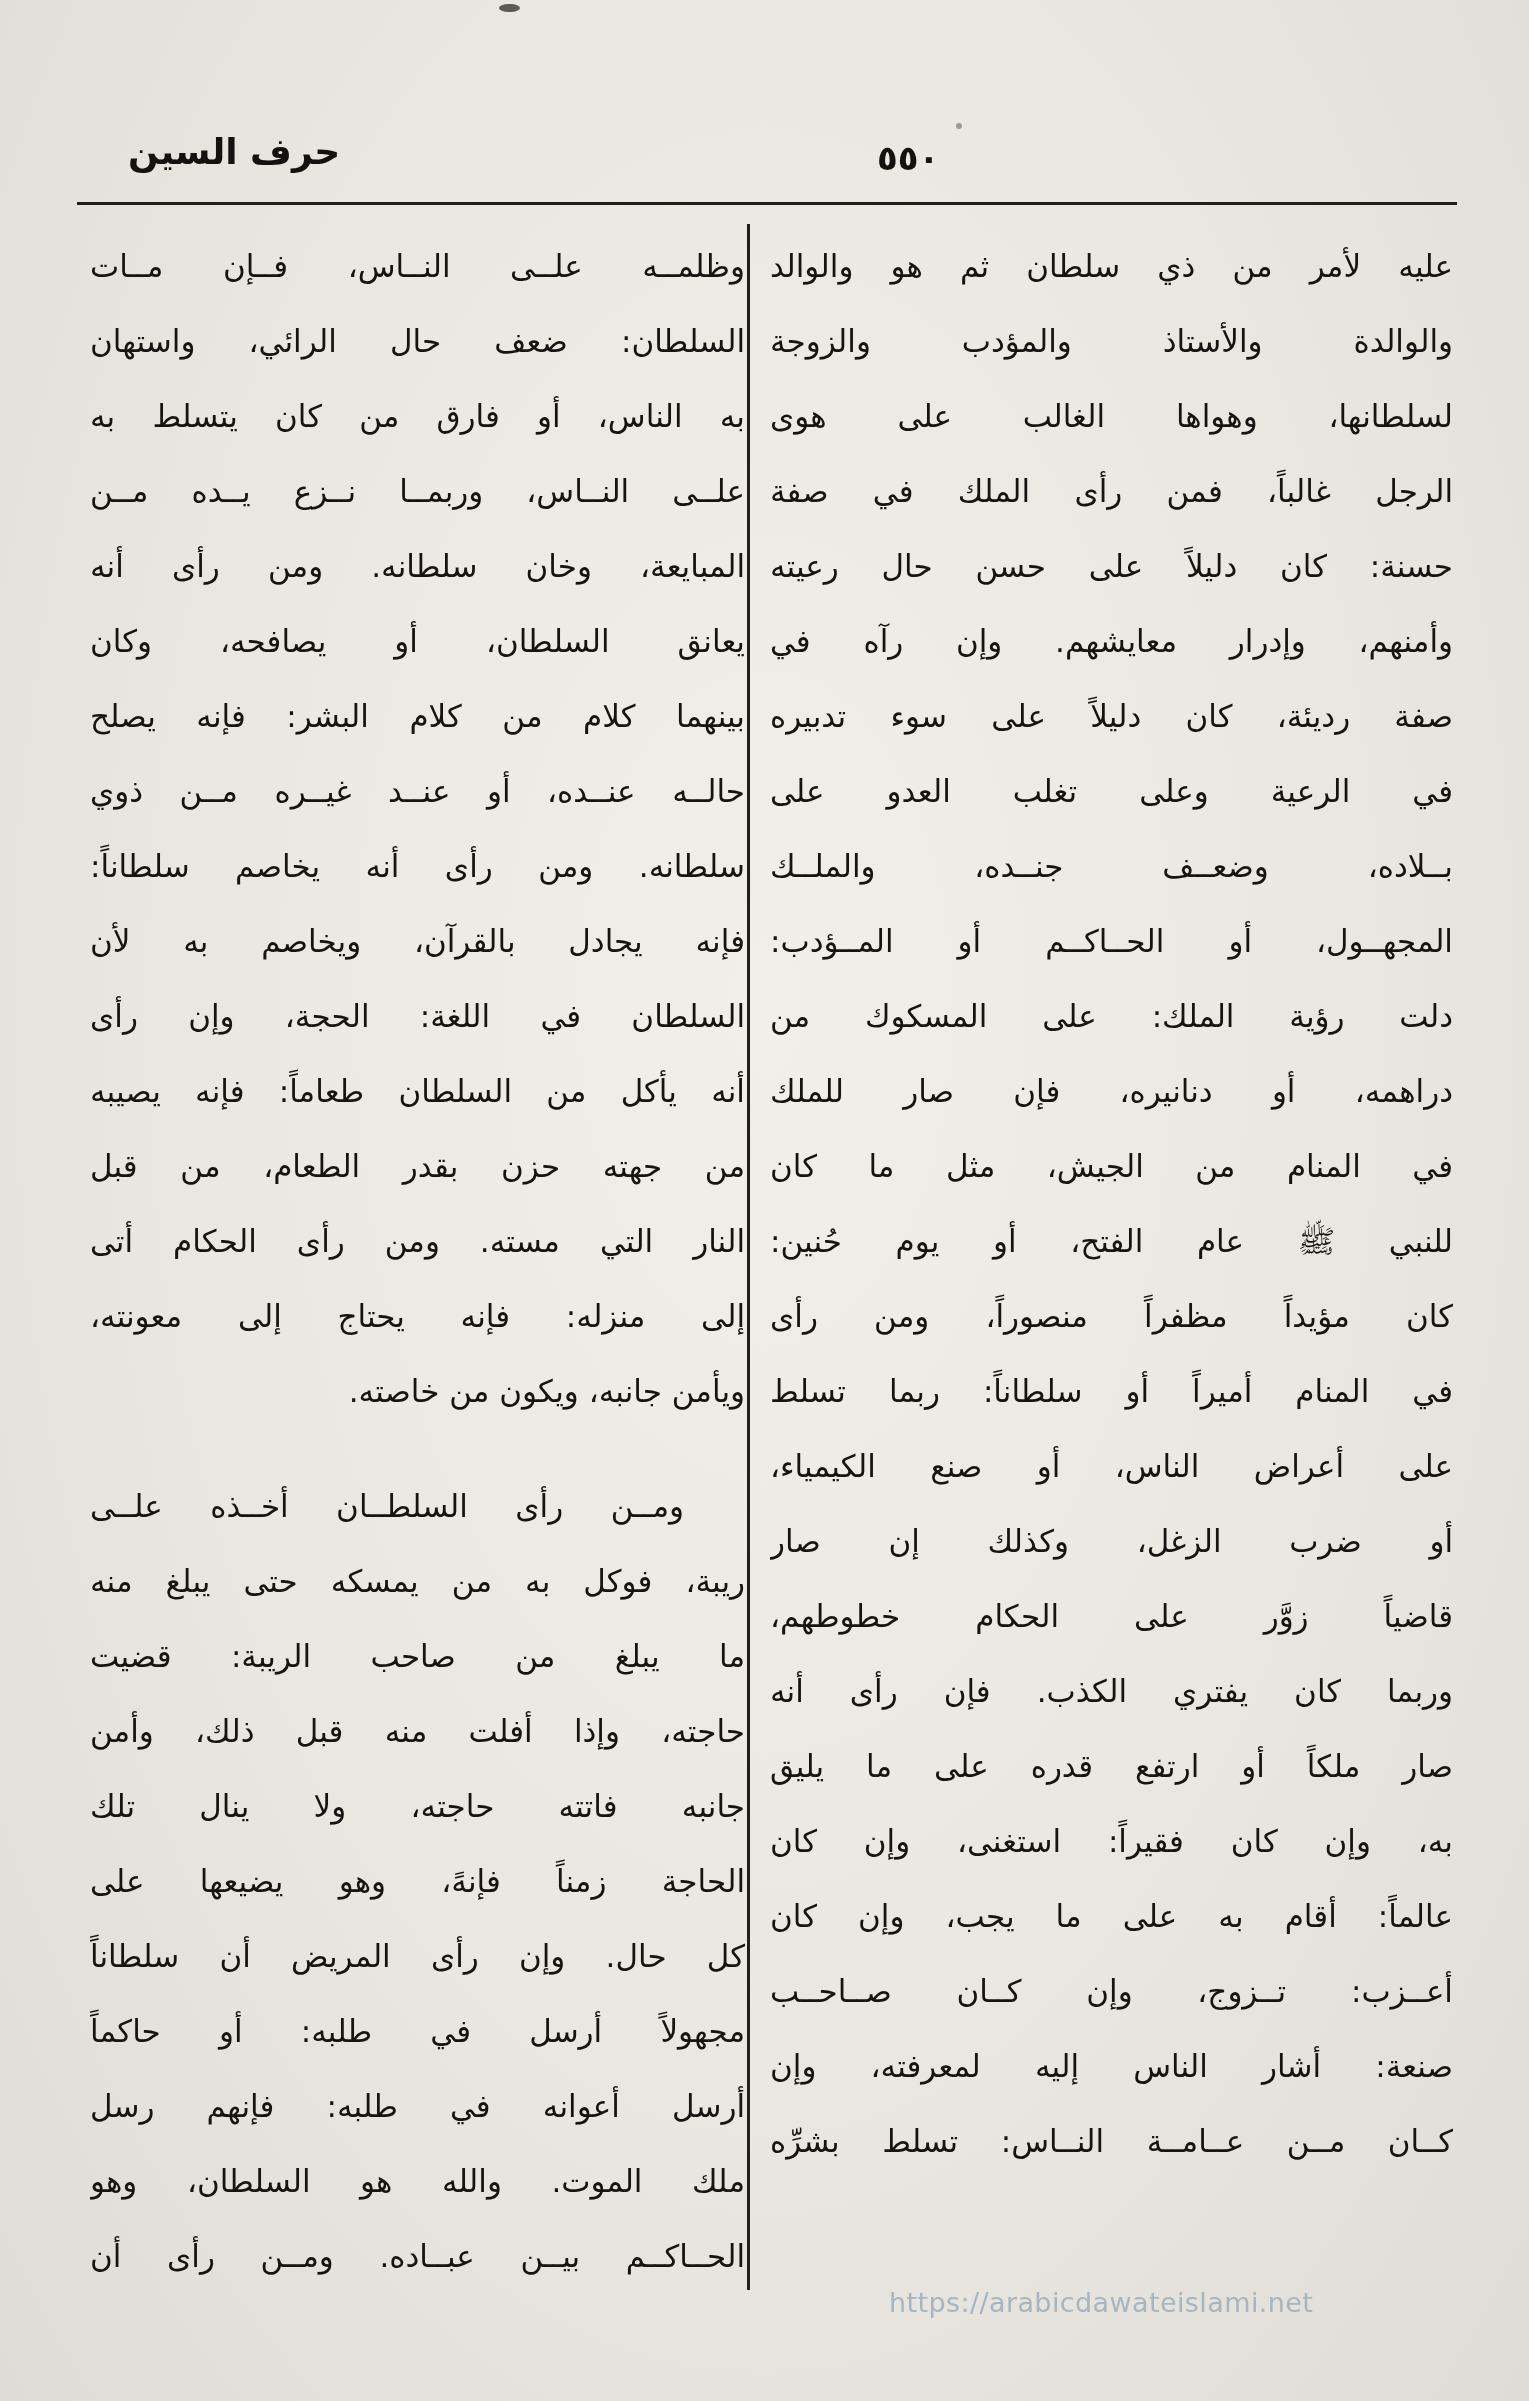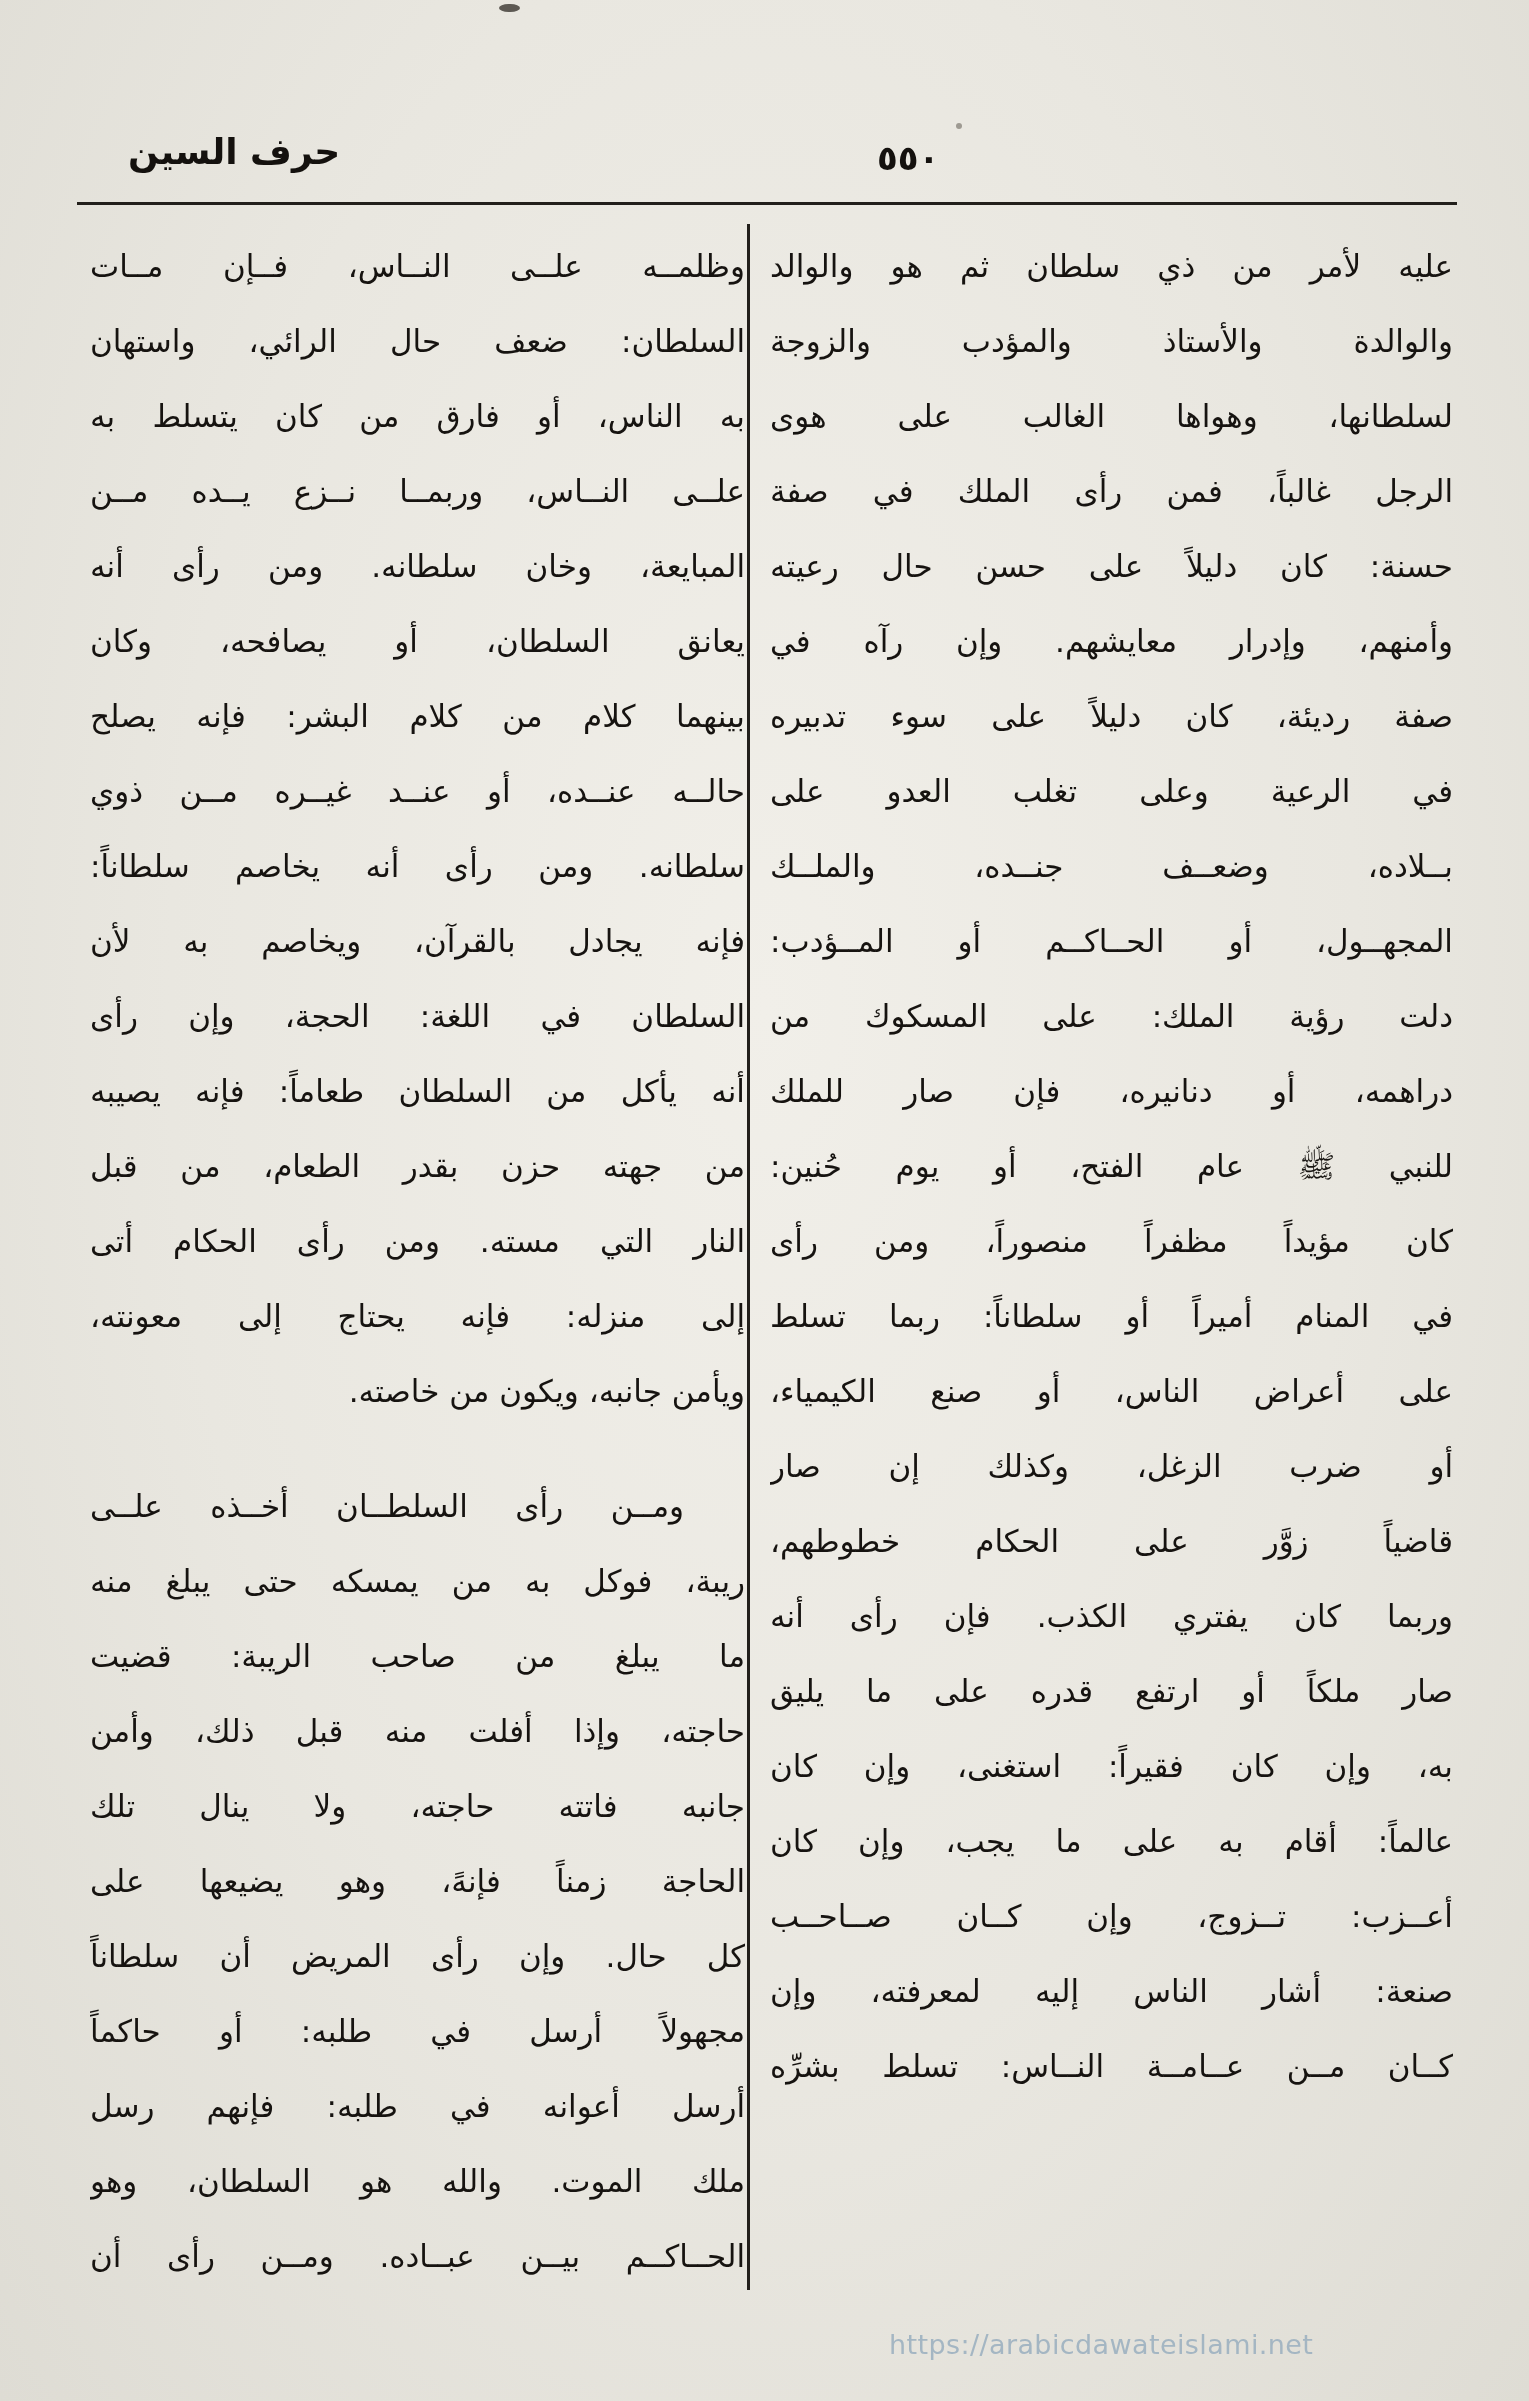--- a/index.html
+++ b/index.html
@@ -39,21 +39,21 @@
     color:#161310;
     text-align:justify;text-align-last:justify;
     overflow:hidden;white-space:normal;
   }
   .line.indent{padding-right:61px;}
   .line.para-end{text-align-last:right;}
   
   .watermark{
     position:absolute;left:889px;top:2287px;
     font-size:27px;letter-spacing:0.4px;
-    color:#a4b6c3;font-family:"DejaVu Sans",sans-serif;margin-top:42px;
+    color:#a4b6c3;font-family:"DejaVu Sans",sans-serif;
   }
   
   .speck-a{position:absolute;left:499px;top:3.5px;width:21px;height:8.8px;background:#3a362f;border-radius:50%;opacity:.8;}
   .speck-b{position:absolute;left:956px;top:123px;width:6.1px;height:6.1px;background:#6b665d;border-radius:50%;opacity:.6;}
 </style>
 </head>
 <body>
 
 <div class="page">
 
@@ -75,20 +75,21 @@
         <div class="line">لسلطانها، وهواها الغالب على هوى</div>
         <div class="line">الرجل غالباً، فمن رأى الملك في صفة</div>
         <div class="line">حسنة: كان دليلاً على حسن حال رعيته</div>
         <div class="line">وأمنهم، وإدرار معايشهم. وإن رآه في</div>
         <div class="line">صفة رديئة، كان دليلاً على سوء تدبيره</div>
         <div class="line">في الرعية وعلى تغلب العدو على</div>
         <div class="line">بــلاده، وضعــف جنــده، والملــك</div>
         <div class="line">المجهــول، أو الحــاكــم أو المــؤدب:</div>
         <div class="line">دلت رؤية الملك: على المسكوك من</div>
         <div class="line">دراهمه، أو دنانيره، فإن صار للملك</div>
+        <div class="line">في المنام من الجيش، مثل ما كان</div>
         <div class="line">للنبي ﷺ عام الفتح، أو يوم حُنين:</div>
         <div class="line">كان مؤيداً مظفراً منصوراً، ومن رأى</div>
         <div class="line">في المنام أميراً أو سلطاناً: ربما تسلط</div>
         <div class="line">على أعراض الناس، أو صنع الكيمياء،</div>
         <div class="line">أو ضرب الزغل، وكذلك إن صار</div>
         <div class="line">قاضياً زوَّر على الحكام خطوطهم،</div>
         <div class="line">وربما كان يفتري الكذب. فإن رأى أنه</div>
         <div class="line">صار ملكاً أو ارتفع قدره على ما يليق</div>
         <div class="line">به، وإن كان فقيراً: استغنى، وإن كان</div>
         <div class="line">عالماً: أقام به على ما يجب، وإن كان</div>

